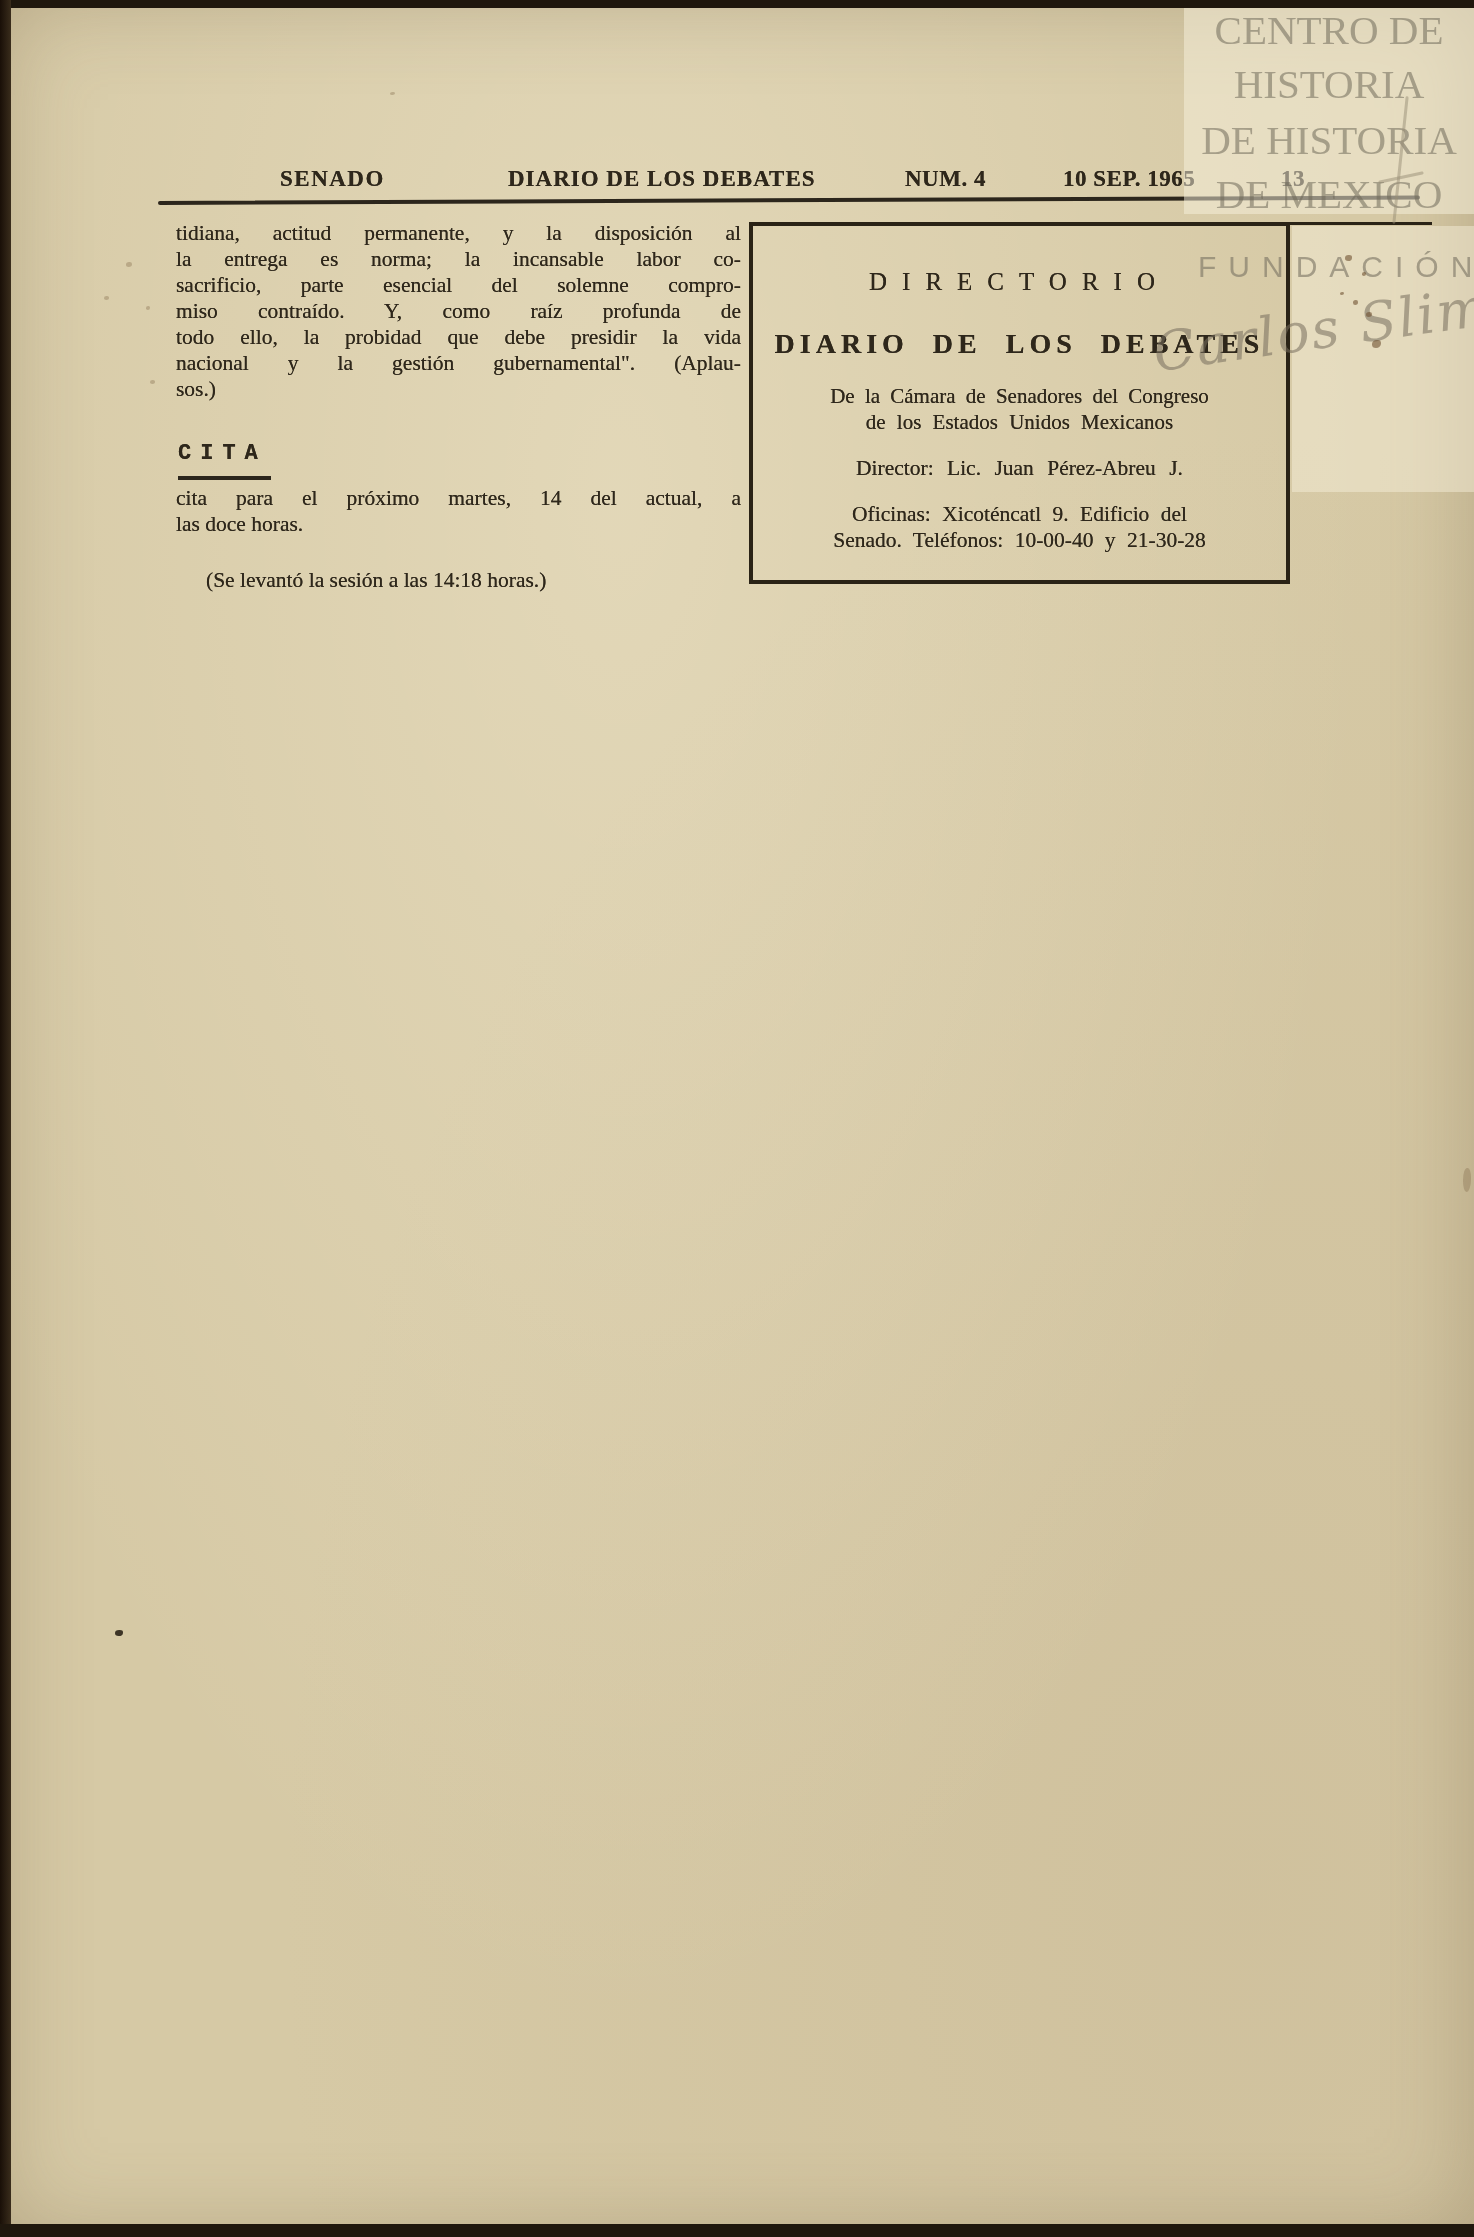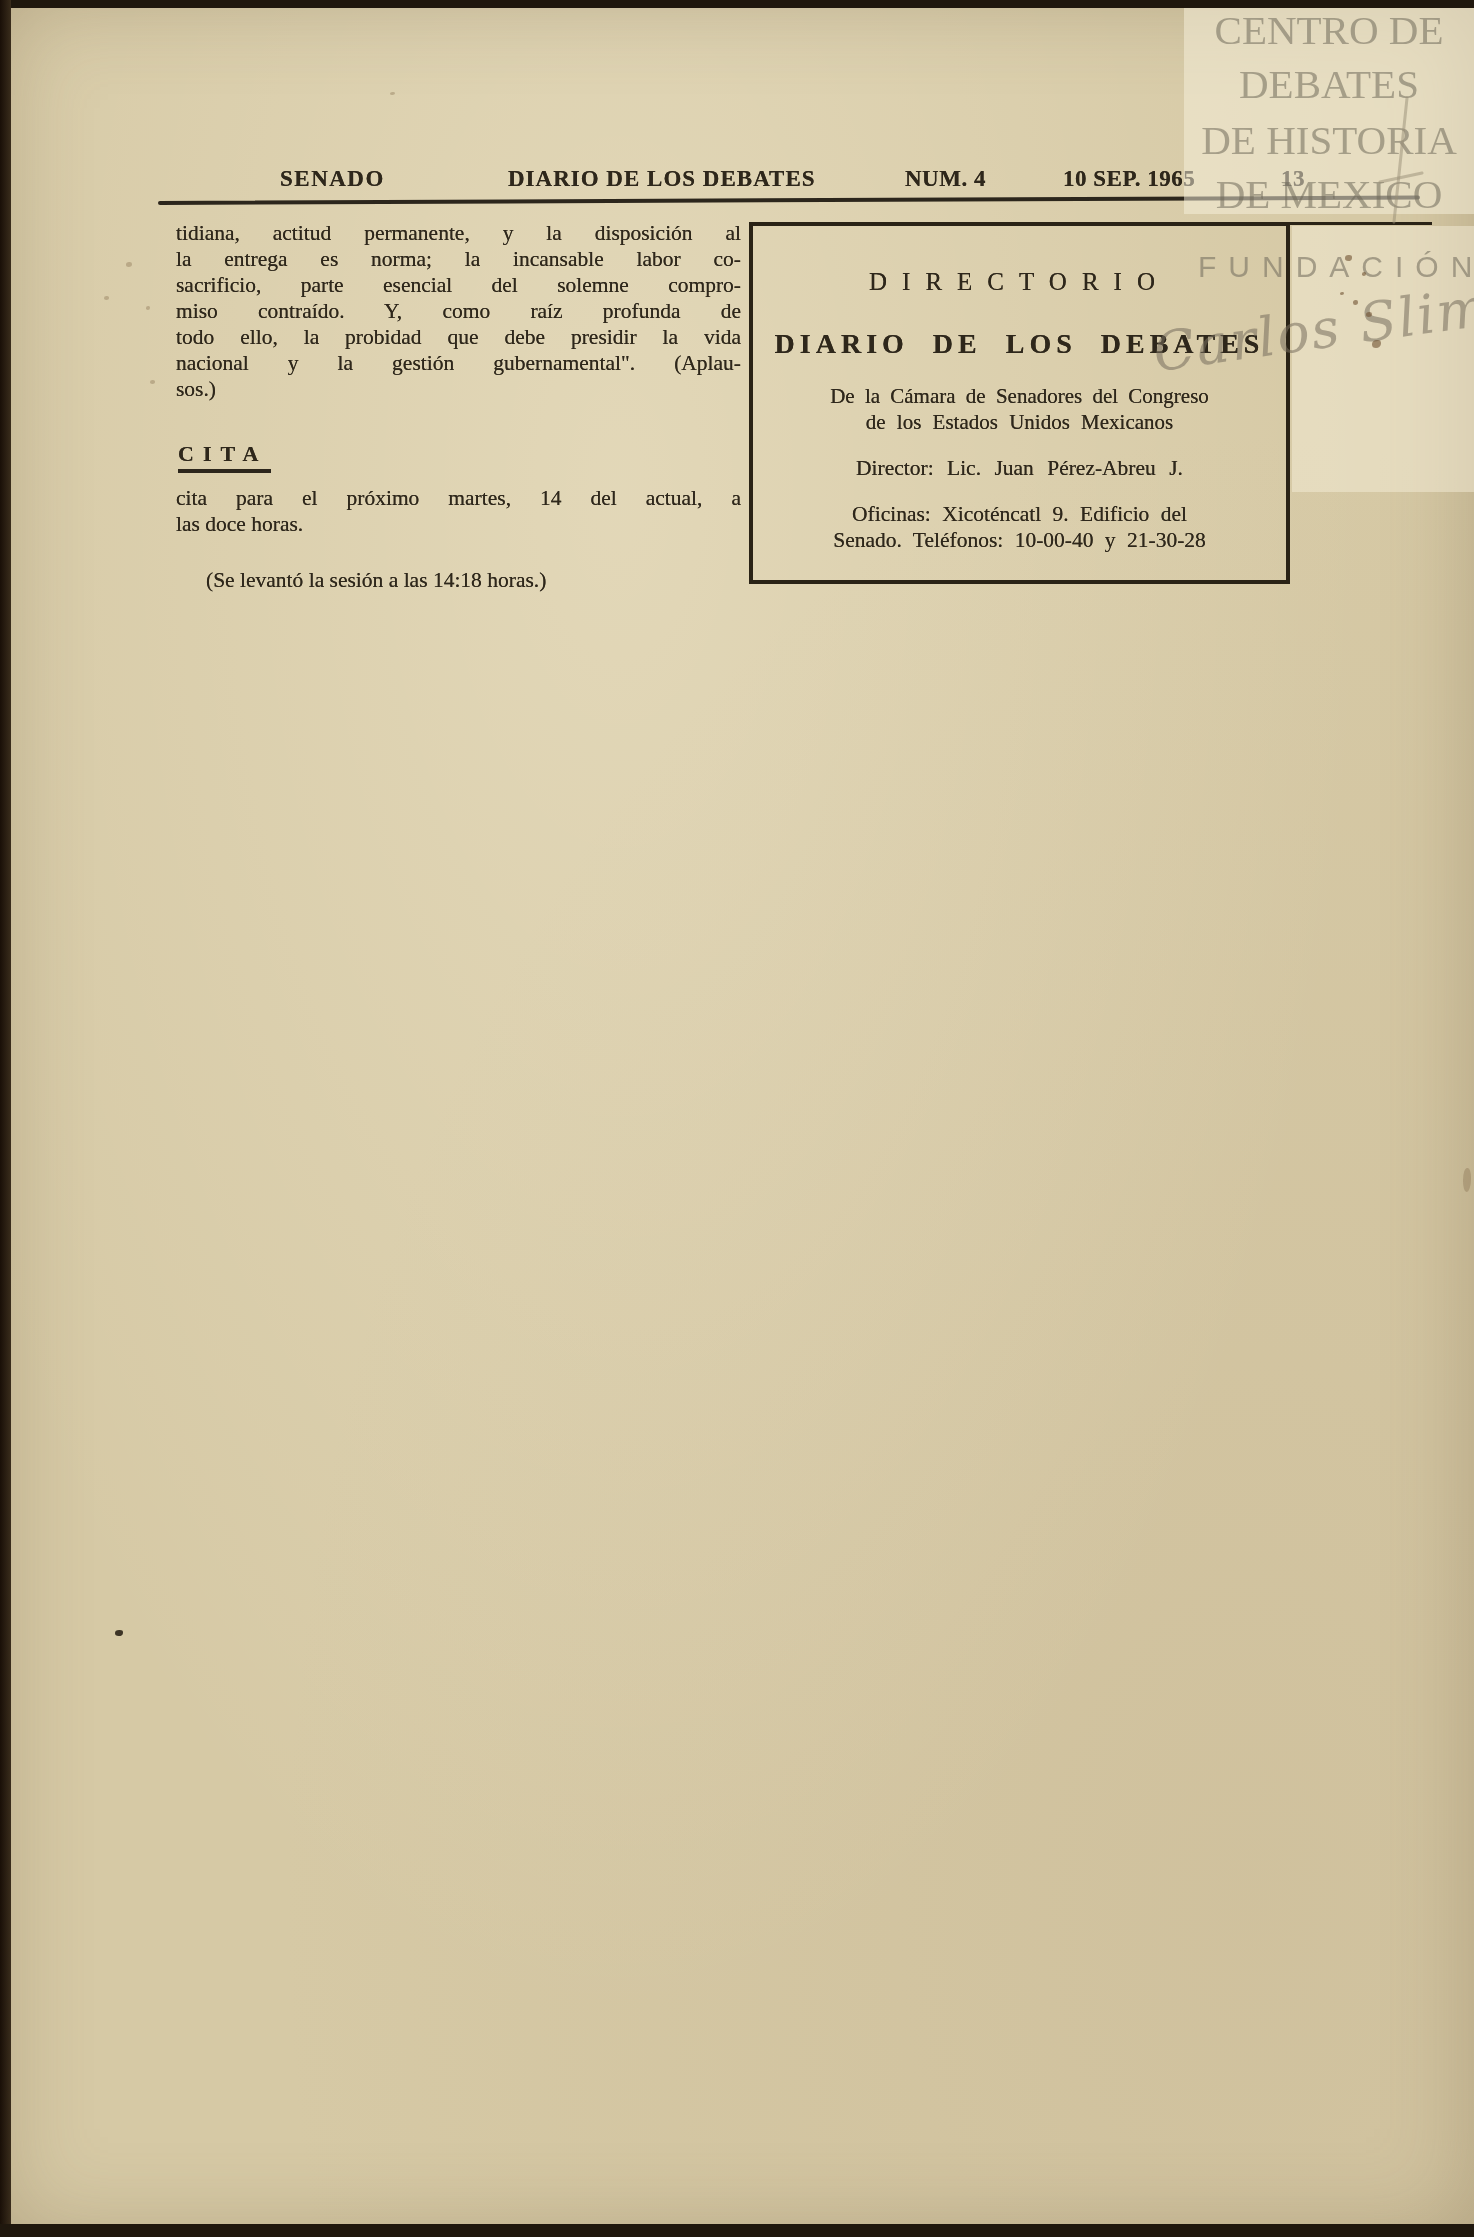--- a/index.html
+++ b/index.html
@@ -25,21 +25,21 @@
   .hdr-page  { left:1281px; }
   .header-rule { position:absolute; left:158px; top:201px; width:1262px; height:4px;
     background:#2c261c; transform:rotate(-0.25deg); transform-origin:left center; z-index:2; border-radius:2px; }
 
   .leftcol { position:absolute; left:176px; top:220px; width:565px; font-size:21.5px; line-height:26px; z-index:2; }
   .jline { text-align:justify; text-align-last:justify; }
   .lline { text-align:left; }
   .txt-ink { text-shadow:0 0 0.5px rgba(46,39,27,0.85); }
 
   .cita-head { position:absolute; left:178px; top:441px; z-index:2; }
-  .cita-head span { font-weight:bold; font-size:22px; letter-spacing:9px; border-bottom:4px solid #2c261c; padding:0 4px 3px 0; }
+  .cita-head span { font-weight:bold; font-size:22px; letter-spacing:9px; border-bottom:4px solid #2c261c; padding:0 4px 10px 0;font-family:Liberation Mono, monospace; }
   .cita-par  { position:absolute; left:176px; top:486px; width:565px; font-size:21.5px; line-height:25.5px; z-index:2; }
   .indent1 { padding-left:30px; }
   .cita-note { position:absolute; left:176px; top:568px; width:565px; font-size:21.5px; z-index:2; }
 
   .dirbox { position:absolute; left:749px; top:222px; width:541px; height:362px;
     border:4px solid #2a2316; box-sizing:border-box; z-index:2; }
   .dirbox > div { position:absolute; width:100%; text-align:center; white-space:nowrap; }
   .dir-heading { top:42px;  font-size:25px; letter-spacing:15px; }
   .dir-title   { top:102px; font-size:28px; font-weight:bold; letter-spacing:5px; word-spacing:12px; }
   .dir-sub1    { top:158px; font-size:21px; word-spacing:5px; }
@@ -109,21 +109,21 @@
     <div class="dir-sub2 txt-ink">de los Estados Unidos Mexicanos</div>
     <div class="dir-director txt-ink">Director: Lic. Juan Pérez-Abreu J.</div>
     <div class="dir-off1 txt-ink">Oficinas: Xicoténcatl 9. Edificio del</div>
     <div class="dir-off2 txt-ink">Senado. Teléfonos: 10-00-40 y 21-30-28</div>
   </div>
   <div class="box-ext-line"></div>
 
   <div class="wm-band1"></div>
   <div class="wm-band2"></div>
   <div class="wm-line wm-l0">CENTRO DE</div>
-  <div class="wm-line wm-l1">DEBATES</div>
+  <div class="wm-line wm-l1">HISTORIA</div>
   <div class="wm-line wm-l3">DE MEXICO</div>
   <div class="wm-line wm-l2">DE HISTORIA</div>
   <div class="wm-foundation">FUNDACIÓN</div>
   <div class="wm-signature">Carlos Slim</div>
   <div class="pencil pencil-v"></div>
   <div class="pencil pencil-h"></div>
 
   <div class="speck" style="left:1345px;top:255px;width:7px;height:6px;"></div>
   <div class="speck" style="left:1362px;top:272px;width:4px;height:4px;"></div>
   <div class="speck" style="left:1340px;top:292px;width:4px;height:3px;"></div>

